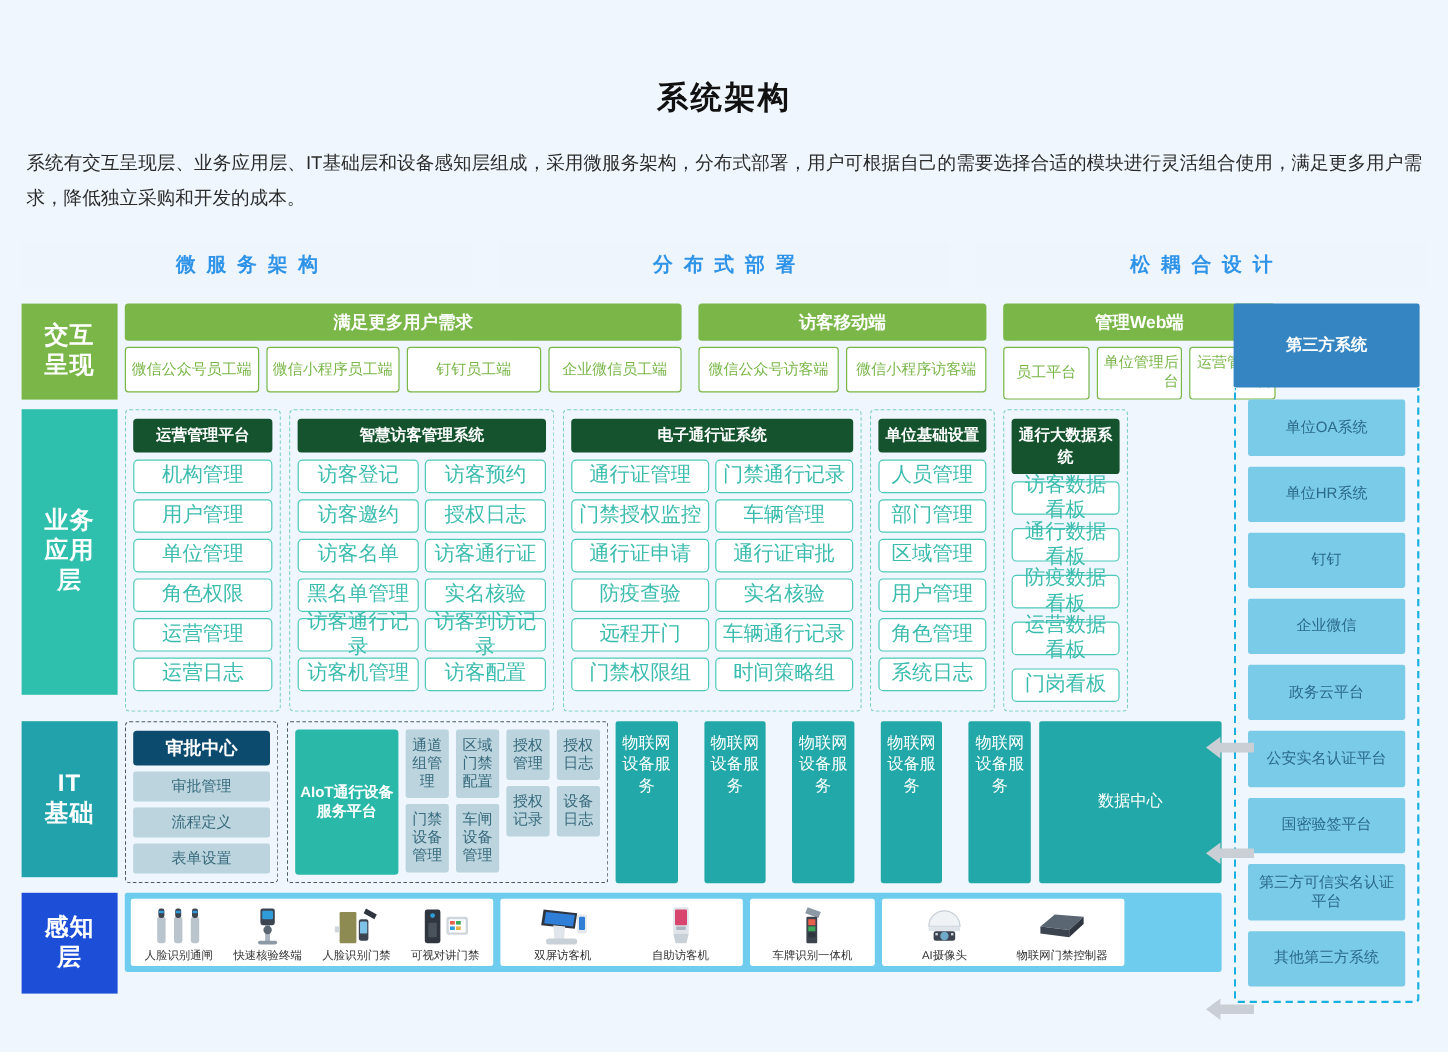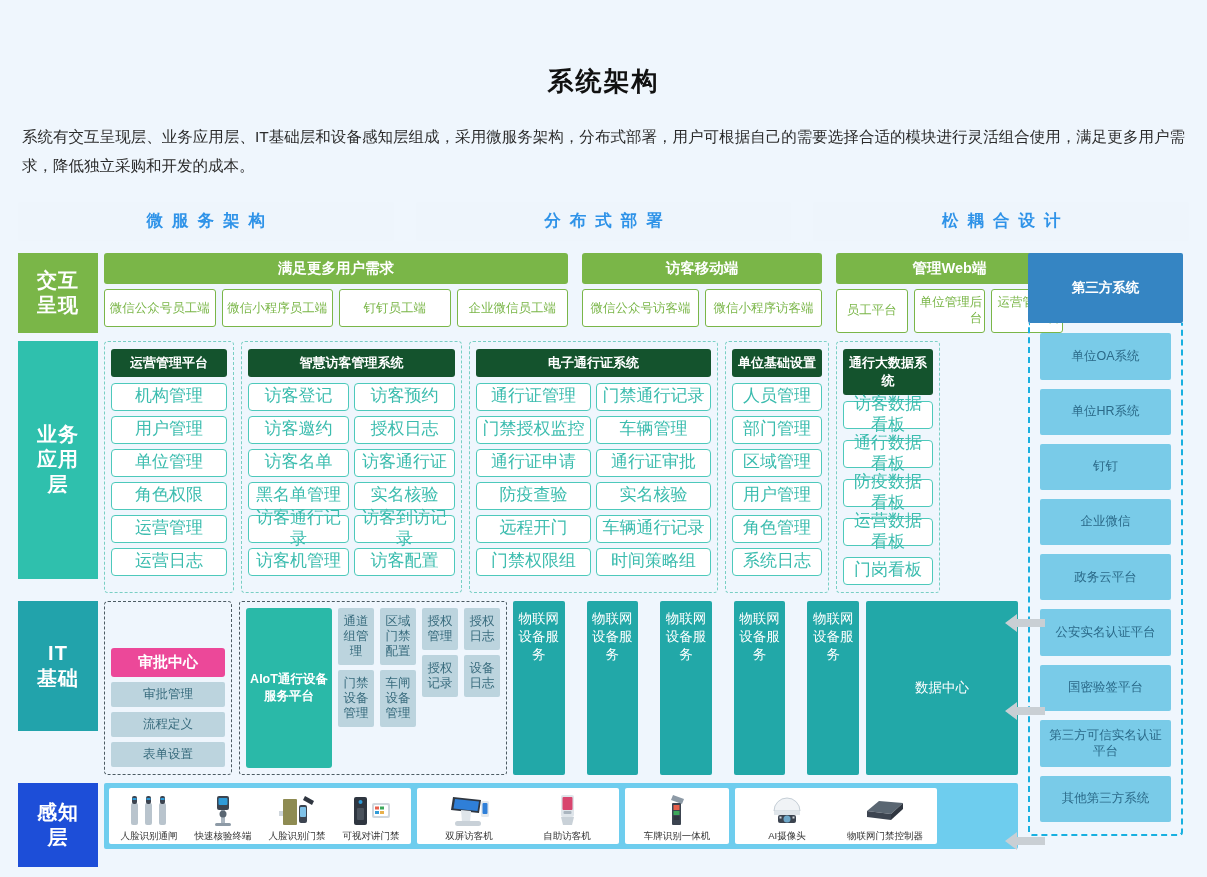--- a/index.html
+++ b/index.html
@@ -80,22 +80,22 @@
   .b-unit{ width:104px; flex:0 0 104px; }
   .b-big{ width:104px; flex:0 0 104px; }
   .c1{ grid-template-columns:1fr; }
   .c2{ grid-template-columns:1fr 1fr; }
 
   
   .l3 .layer-label{ background:#22a3ab; height:130px; }
   .l3-row{ display:flex; gap:7px; align-items:stretch; }
   .appr{ width:128px; flex:0 0 128px; }
   .appr .grp-head{
-    background:#ec4899; color:#fff; font-size:15px; font-weight:bold;
-    text-align:center; padding:5px 0; border-radius:3px; margin-bottom:5px;margin-top:39px;
+    background:#0c4a6e; color:#fff; font-size:15px; font-weight:bold;
+    text-align:center; padding:5px 0; border-radius:3px; margin-bottom:5px;
   }
   .cell-grey{
     background:#bcd4de; color:#386b7d; font-size:12.5px; text-align:center;
     padding:5px 2px; border-radius:2px; margin-bottom:5px; line-height:1.2;
   }
   .cell-grey:last-child{ margin-bottom:0; }
   .l3-mid{ flex:1; display:flex; flex-direction:row; gap:6px; }
   .aiot-dash{ border:1.6px dashed #4c5b63; border-radius:3px; padding:6px; display:flex; gap:6px; }
   .aiot-badge{
     background:#2ab9a8; color:#fff; font-size:12.5px; font-weight:bold;

